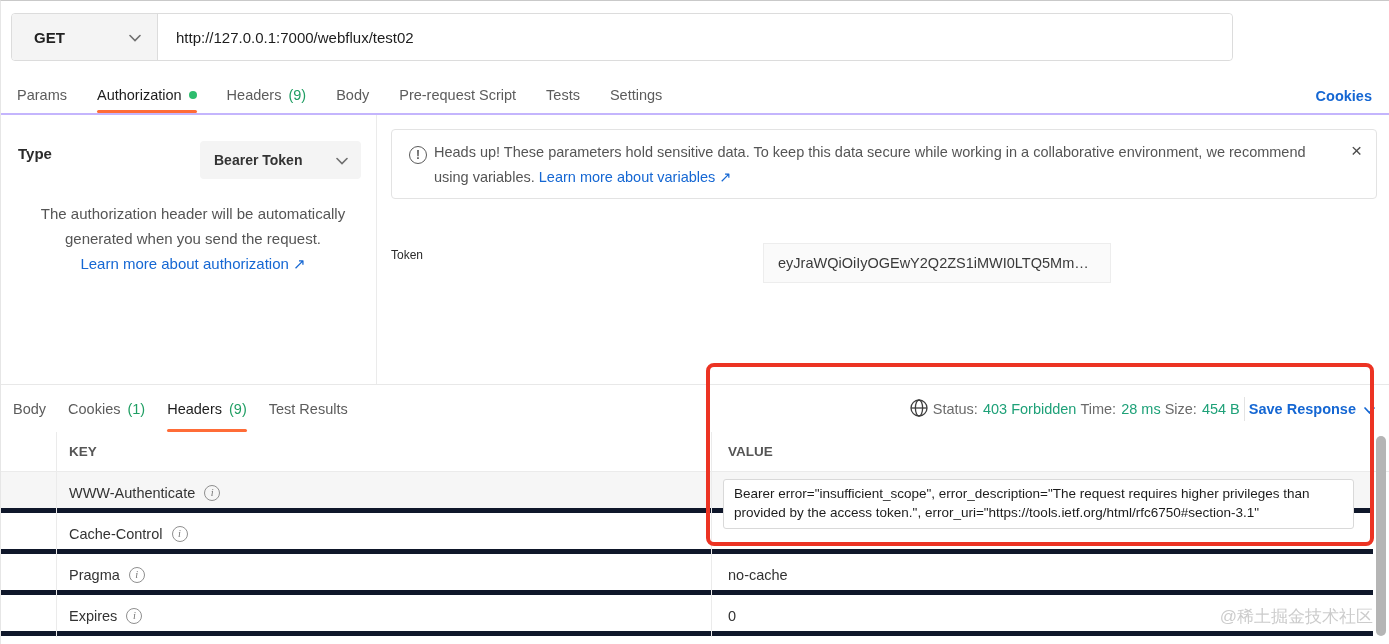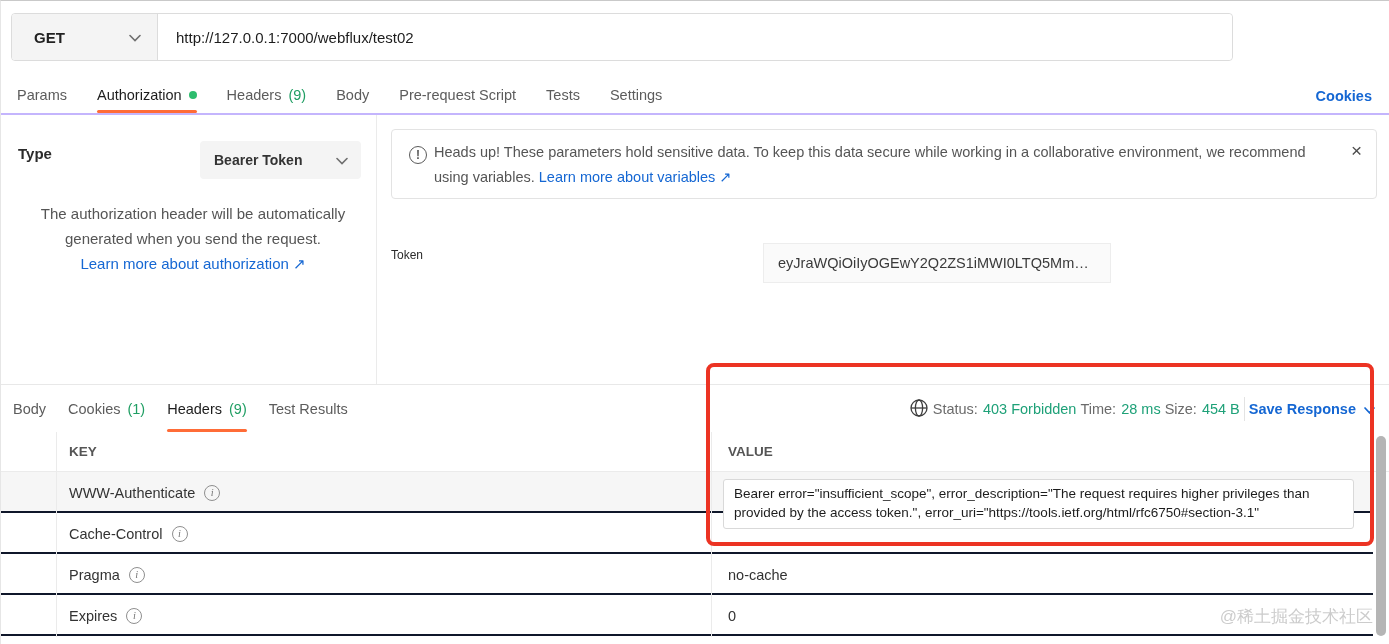--- a/index.html
+++ b/index.html
@@ -72,21 +72,21 @@
               gap:4px; font-size:14.5px; color:#6b6b6b;}
   .sgroup{display:flex; gap:5px; white-space:nowrap;}
   .sval{color:var(--status_green,#1ea178);}
   .vdiv{width:1px; height:24px; background:#e3e3e3;}
   .save-resp{display:flex; align-items:flex-end; gap:8px; color:var(--link_blue,#1567d3);
              font-weight:bold; cursor:pointer; white-space:nowrap;}
 
   .tbl-head{position:absolute; top:47px; left:0; right:0; height:40px; border-bottom:1px solid #ebebeb;}
   .col-key-h{position:absolute; left:68px; top:12px; font-weight:bold; font-size:13.5px; color:#555;}
   .col-val-h{position:absolute; left:727px; top:12px; font-weight:bold; font-size:13.5px; color:#555;}
-  .trow{position:absolute; left:0; right:16px; height:41px; border-bottom:2px solid #0f172a;}
+  .trow{position:absolute; left:0; right:16px; height:41px; border-bottom:5px solid #0f172a;}
   .trow.hl{background:#f6f6f6;}
   .tkey{position:absolute; left:68px; top:0; height:41px; display:flex; align-items:center; gap:9px;
         font-size:14.5px; color:#333;}
   .tval{position:absolute; left:727px; top:0; height:41px; display:flex; align-items:center;
         font-size:14.5px; color:#333;}
   .info-ic{width:16px; height:16px; border:1px solid #8f8f8f; border-radius:50%; display:inline-flex;
            align-items:center; justify-content:center; font-size:10.5px; color:#777;
            font-family:"Liberation Serif",serif; font-style:italic; cursor:pointer;}
   .vline{position:absolute; top:47px; width:1px; height:205px; background:#ebebeb;}
 

